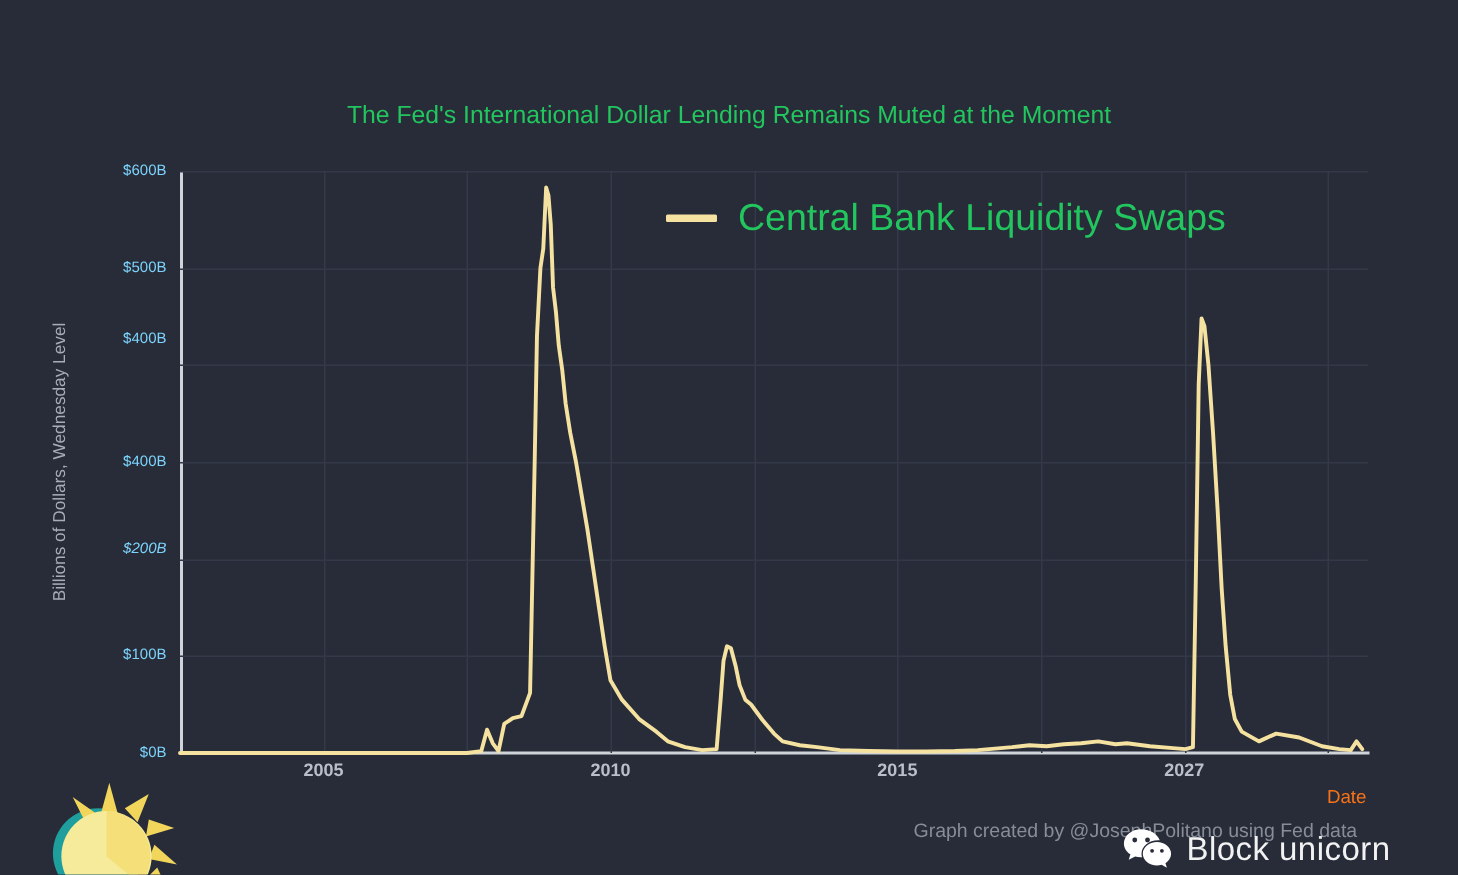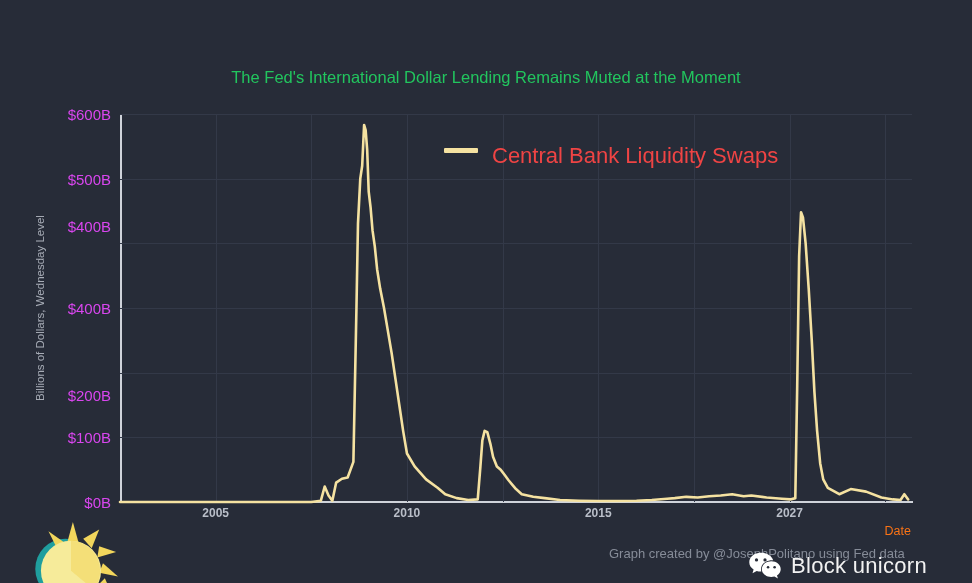--- a/index.html
+++ b/index.html
@@ -43,21 +43,21 @@
     width:793px;height:2px;background:#cfd3da;
   }
   .grid-line-h{
     position:absolute;left:0;width:100%;height:1px;background:#333948;
   }
   .grid-line-v{
     position:absolute;top:0;height:100%;width:1px;background:#333948;
   }
   .ylab-wrap{
     position:absolute;left:118px;text-align:right;
-    color:#d946ef;font-size:15px;white-space:nowrap;
+    color:#7dd3fc;font-size:10px;white-space:nowrap;
     transform:translate(-100%,-50%);
     padding-right:7px;
   }
   .xtick{
     position:absolute;top:506px;
     color:#b9bec8;font-size:12px;
     transform:translateX(-50%);
     white-space:nowrap;
     font-weight:bold;
   }
@@ -79,21 +79,21 @@
 
   
   .legend{
     position:absolute;left:444px;top:131px;
     display:flex;align-items:center;gap:14px;
   }
   .legend-swatch{
     width:34px;height:5px;background:#f5e2a1;border-radius:1px;
     display:block;
   }
-  .legend-label{color:#ef4444;font-size:22px;white-space:nowrap;margin-top:12px;}
+  .legend-label{color:#22c55e;font-size:25px;white-space:nowrap;}
 
   
   .credit{
     position:absolute;left:609px;top:546px;
     color:#868c98;font-size:13px;white-space:nowrap;
   }
 
   
   .sun{
     position:absolute;left:24px;top:520px;
@@ -142,21 +142,21 @@
         <div class="grid-line-v" style="left: 765.217px;"></div>
       </div>
     <svg id="series-svg" width="792" height="388" viewBox="0 0 792 388" preserveAspectRatio="none" style="position:absolute;left:0;top:0;overflow:visible;">
       <polyline id="series-path" fill="none" stroke="#f5e2a1" stroke-width="2.6" stroke-linejoin="round" stroke-linecap="round" points="0.00,388.00 38.26,388.00 76.52,388.00 114.78,388.00 153.04,388.00 172.17,388.00 191.30,388.00 200.87,386.71 204.70,372.48 208.52,381.53 212.35,386.71 216.17,368.60 221.91,364.72 227.65,363.43 233.39,347.91 236.45,194.00 237.98,109.93 240.28,64.67 242.19,51.73 244.10,10.99 245.63,16.17 247.17,35.57 248.70,77.60 250.61,93.77 252.52,116.40 254.82,132.57 257.11,155.20 260.17,174.60 264.00,194.00 267.83,216.63 271.65,239.27 275.48,265.13 279.30,291.00 283.13,316.87 286.96,339.50 294.61,352.43 306.09,365.37 317.57,373.77 325.22,380.24 336.70,384.12 348.17,386.06 357.74,385.41 360.42,352.43 362.33,326.57 364.63,316.87 367.30,318.16 370.37,329.80 373.04,342.73 376.87,352.43 380.70,355.67 384.52,360.84 388.35,366.01 392.17,370.54 396.00,375.07 401.74,380.24 413.22,382.83 424.70,384.12 440.00,386.06 459.13,386.71 478.26,387.03 497.39,387.03 516.52,386.71 531.83,386.06 547.13,384.77 554.78,384.12 566.26,382.83 577.74,383.47 589.22,382.18 600.70,381.53 612.17,380.24 623.65,382.18 631.30,381.53 646.61,383.47 661.91,384.77 670.33,385.41 675.30,384.12 677.22,271.60 679.13,142.27 681.04,98.29 682.96,103.47 685.63,129.33 688.70,174.60 691.76,226.33 694.43,278.07 697.11,316.87 700.17,349.20 703.23,365.37 707.83,373.77 719.30,380.24 730.78,375.07 746.09,377.65 761.39,383.47 772.87,385.41 780.52,386.06 784.35,380.24 788.17,385.41"></polyline>
     </svg>
   </div>
 
   <div id="yticklayer">
       <div class="ylab-wrap" style="top: 502px;">$0B</div>
       <div class="ylab-wrap" style="top: 437.333px;">$100B</div>
-      <div class="ylab-wrap" style="top: 395px;">$200B</div>
+      <div class="ylab-wrap" style="top: 366px; font-style: italic;">$200B</div>
       <div class="ylab-wrap" style="top: 308px;">$400B</div>
       <div class="ylab-wrap" style="top: 226px;">$400B</div>
       <div class="ylab-wrap" style="top: 178.667px;">$500B</div>
       <div class="ylab-wrap" style="top: 114px;">$600B</div>
     </div>
   <div id="xticklayer">
       <div class="xtick" style="left: 215.652px;">2005</div>
       <div class="xtick" style="left: 406.957px;">2010</div>
       <div class="xtick" style="left: 598.261px;">2015</div>
       <div class="xtick" style="left: 789.565px;">2027</div>

